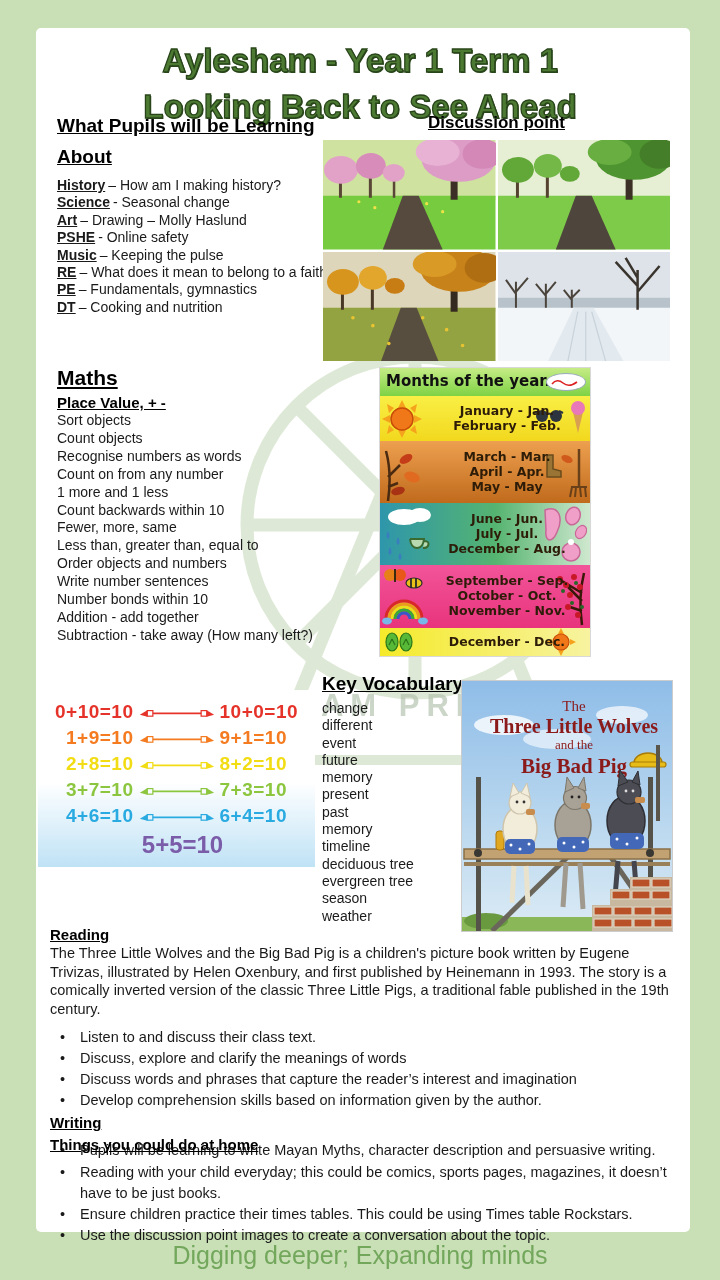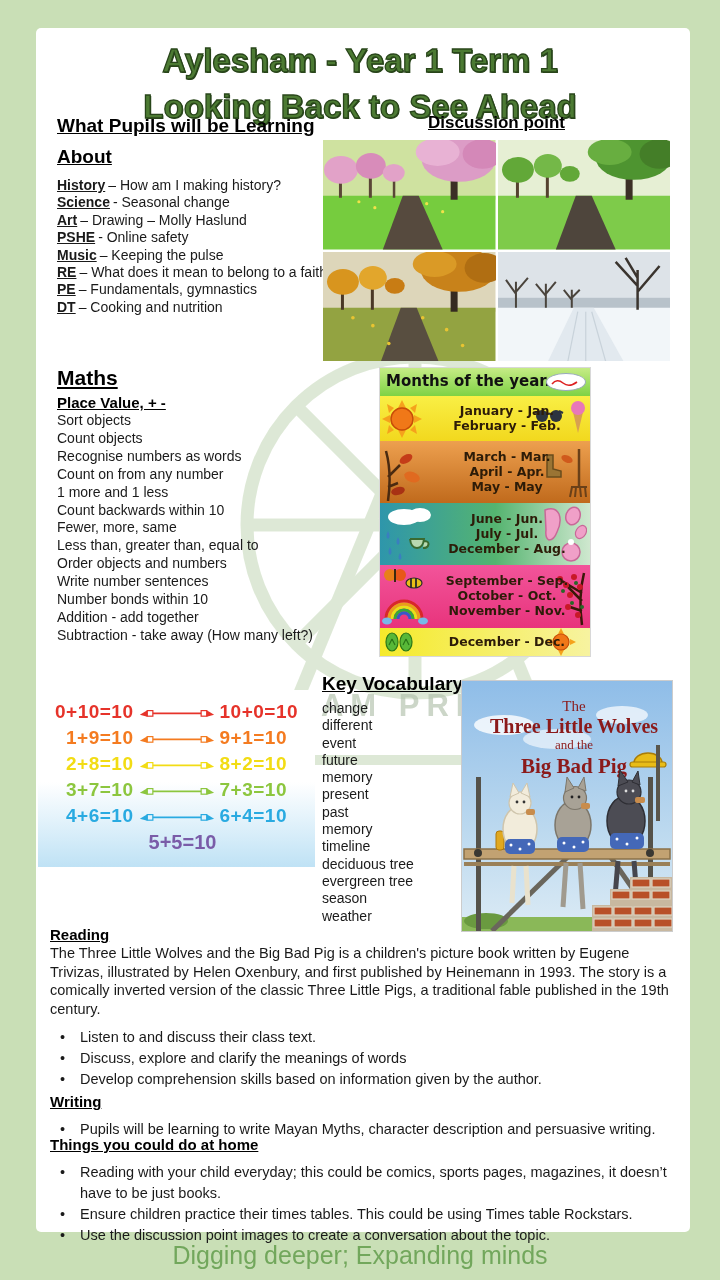--- a/index.html
+++ b/index.html
@@ -44,21 +44,21 @@
   #mb-jan .mtxt{padding-top:7px;}
   #mb-mar .mtxt,#mb-jun .mtxt,#mb-sep .mtxt{padding-top:8px;}
   #mb-dec .mtxt{padding-top:6px;}
   .mico{position:absolute;}
   
   #bonds{left:38px;top:690px;width:277px;height:177px;background:linear-gradient(180deg,#ffffff 0%,#ffffff 52%,#e2f2fb 74%,#bfe2f5 100%);padding-top:9px;box-sizing:border-box;}
   .bond-row{display:flex;align-items:center;justify-content:center;height:26px;font-size:19px;font-weight:bold;letter-spacing:.5px;}
   .bond-row .bl{width:88px;text-align:right;}
   .bond-row .br{width:88px;text-align:left;}
   .bond-row svg{width:78px;height:14px;margin:0 4px;}
-  #bond-center{text-align:center;font-size:20px;font-weight:bold;margin-top:2px;margin-left:12px;}
+  #bond-center{text-align:center;font-size:24px;font-weight:bold;margin-top:2px;margin-left:12px;}
   
   #vocab-heading{left:322px;top:673px;font-size:19px;}
   #vocab-list{left:322px;top:700px;width:140px;font-size:14px;line-height:17.3px;color:#1a1a1a;}
   
   #book{left:462px;top:681px;width:210px;height:250px;box-shadow:0 0 0 1px #ccc;}
   #book svg{display:block;width:210px;height:250px;}
   
   #reading{left:50px;top:926px;width:622px;color:#1a1a1a;}
   .small-h{font-size:15px;font-weight:bold;text-decoration:underline;color:#000;}
   .para{font-size:14.5px;line-height:18.6px;margin:1px 0 1px 0;}
@@ -529,20 +529,21 @@
       </g>
     </svg>
   </div>
 
   <div id="reading" class="abs z1">
     <div class="small-h">Reading</div>
     <div class="para">The Three Little Wolves and the Big Bad Pig is a children's picture book written by Eugene Trivizas, illustrated by Helen Oxenbury, and first published by Heinemann in 1993. The story is a comically inverted version of the classic Three Little Pigs, a traditional fable published in the 19th century.</div>
     <ul class="blist">
       <li>Listen to and discuss their class text.</li>
       <li>Discuss, explore and clarify the meanings of words</li>
+      <li>Discuss words and phrases that capture the reader’s interest and imagination</li>
       <li>Develop comprehension skills based on information given by the author.</li>
     </ul>
     <div class="small-h" style="margin-top:3px;">Writing</div>
     <ul class="blist">
       <li>Pupils will be learning to write Mayan Myths, character description and persuasive writing.</li>
     </ul>
   </div>
 
   <div id="home" class="abs z1">
     <div class="small-h">Things you could do at home</div>

